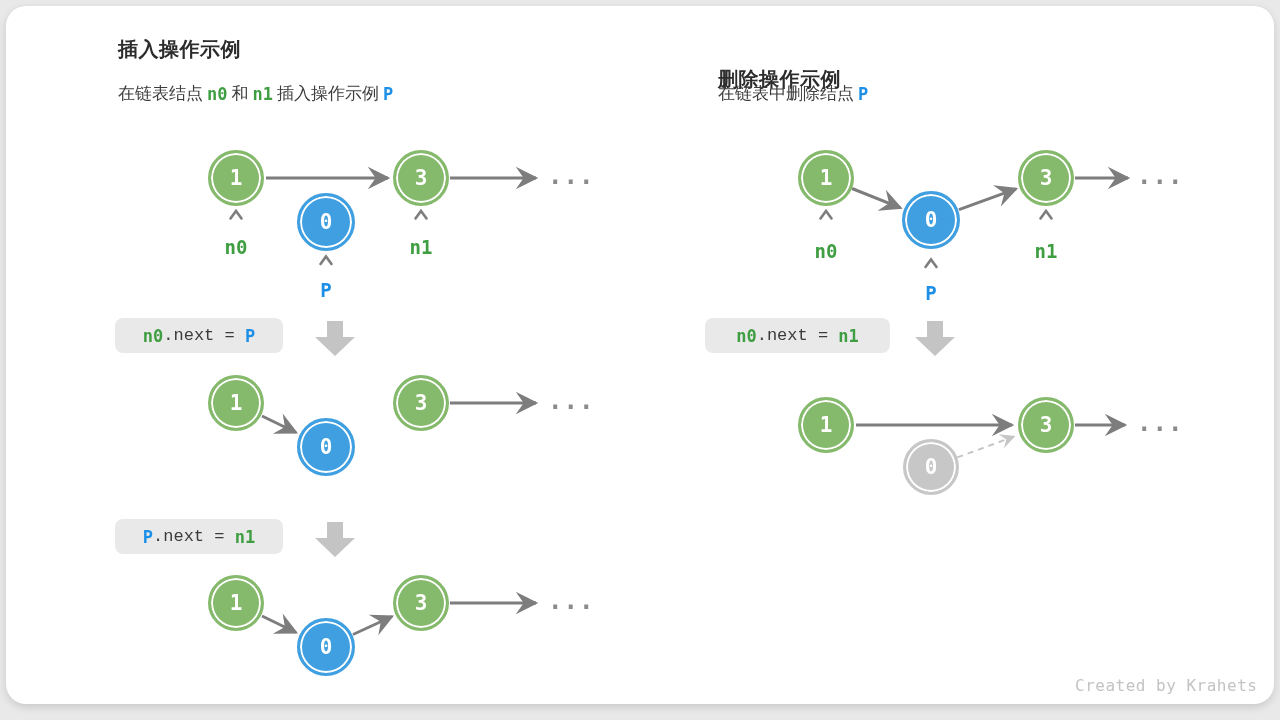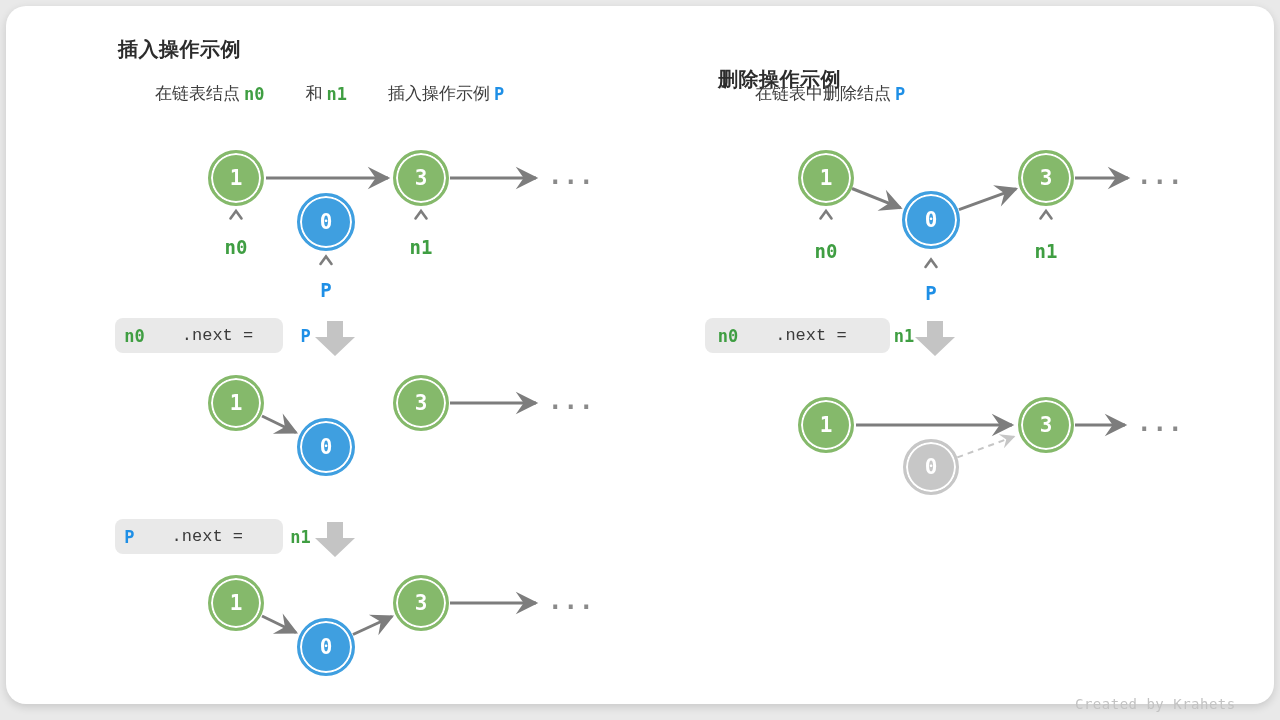--- a/index.html
+++ b/index.html
@@ -15,21 +15,21 @@
   }
   .stage{position:absolute;left:0;top:0;width:1280px;height:720px;}
   .abs{position:absolute;}
 
   .panel-title{
     font-size:20px;font-weight:bold;color:#2c2c2c;letter-spacing:0.5px;
   }
   .panel-subtitle{
     font-size:17px;color:#3d3d3d;display:flex;align-items:center;
   }
-  .tok{white-space:pre;margin-left:37px;}
+  .tok{white-space:pre;}
   .tok-plain{color:inherit;}
   .tok-green{
     color:#3f9e42;font-weight:bold;
     font-family:"DejaVu Sans Mono","Liberation Mono",monospace;
   }
   .tok-blue{
     color:#1e8fe6;font-weight:bold;
     font-family:"DejaVu Sans Mono","Liberation Mono",monospace;
   }
   .panel-subtitle .tok-green,.panel-subtitle .tok-blue{margin:0 4px;font-size:17px;}
@@ -61,23 +61,23 @@
   }
   .code-box .tok-plain{font-family:Liberation Mono, monospace;}
 
   .dots{
     position:absolute;
     font-family:"DejaVu Sans Mono","Liberation Mono",monospace;
     font-weight:bold;font-size:24px;letter-spacing:1px;color:#8a8a8a;
     line-height:24px;
   }
   .credit{
-    position:absolute;left:1075px;top:696px;
-    font-family:"DejaVu Sans Mono","Liberation Mono",monospace;
-    font-size:14px;color:#c3c3c3;letter-spacing:0.5px;
+    position:absolute;left:1075px;top:676px;
+    font-family:"DejaVu Sans Mono","Liberation Mono",monospace;
+    font-size:16px;color:#c3c3c3;letter-spacing:0.5px;
   }
   svg.overlay{position:absolute;left:0;top:0;pointer-events:none;}
 </style>
 </head>
 <body>
 
 <div class="card"></div>
 
 <div class="stage">
 

